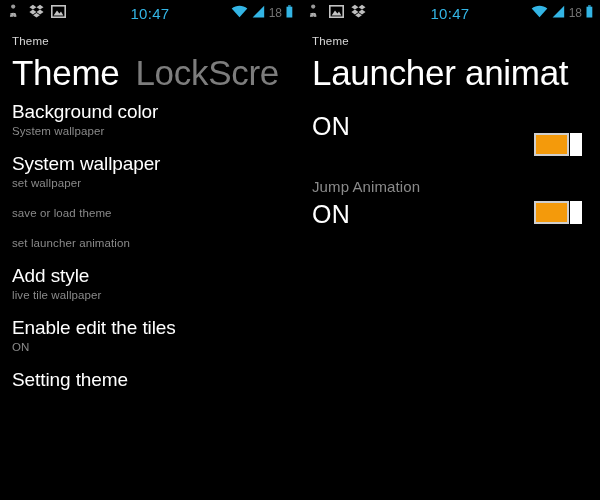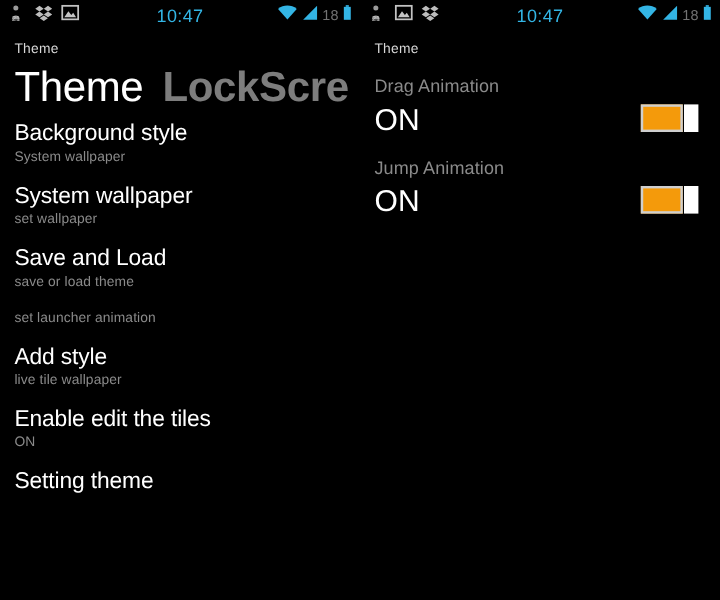--- a/index.html
+++ b/index.html
@@ -99,21 +99,21 @@
   .title-main {
     color: #ffffff;
     font-size: 35px;
     font-weight: 300;
     line-height: 40px;
     letter-spacing: -0.3px;
   }
   .title-alt {
     color: #7d7d7d;
     font-size: 35px;
-    font-weight: 700;
+    font-weight: 400;
     line-height: 40px;
     letter-spacing: -0.3px;
     margin-left: 16px;
   }
 
   
   .list {
     padding: 8px 0 0 12px;
   }
   .list-item {
@@ -236,29 +236,28 @@
 
     <div class="breadcrumb">Theme</div>
 
     <div class="title-row">
       <span class="title-main">Theme</span>
       <span class="title-alt">LockScre</span>
     </div>
 
     <div class="list">
       <div class="list-item">
-        <div class="item-title">Background style</div>
+        <div class="item-title">Background color</div>
         <div class="item-sub">System wallpaper</div>
       </div>
       <div class="list-item">
         <div class="item-title">System wallpaper</div>
         <div class="item-sub">set wallpaper</div>
       </div>
       <div class="list-item">
-        <div class="item-title">Save and Load</div>
         <div class="item-sub">save or load theme</div>
       </div>
       <div class="list-item">
         <div class="item-sub">set launcher animation</div>
       </div>
       <div class="list-item">
         <div class="item-title">Add style</div>
         <div class="item-sub">live tile wallpaper</div>
       </div>
       <div class="list-item">
@@ -317,24 +316,26 @@
           <svg width="7" height="13" viewBox="0 0 7 13">
             <rect x="2.1" y="0.3" width="2.6" height="1.4" fill="#33b5e5"></rect>
             <rect x="0.5" y="1.7" width="5.8" height="10.8" fill="#33b5e5"></rect>
           </svg>
         </span>
       </div>
     </div>
 
     <div class="breadcrumb">Theme</div>
 
+    <div class="title-row">
+      <span class="title-main">Launcher animat</span>
+    </div>
 
     <div class="toggle-list">
       <div class="toggle-row">
-        <div class="toggle-label">Drag Animation</div>
         <div class="toggle-state">ON</div>
         <div class="switch">
           <span class="switch-track"></span>
           <span class="switch-thumb"></span>
         </div>
       </div>
       <div class="toggle-row">
         <div class="toggle-label">Jump Animation</div>
         <div class="toggle-state">ON</div>
         <div class="switch">

